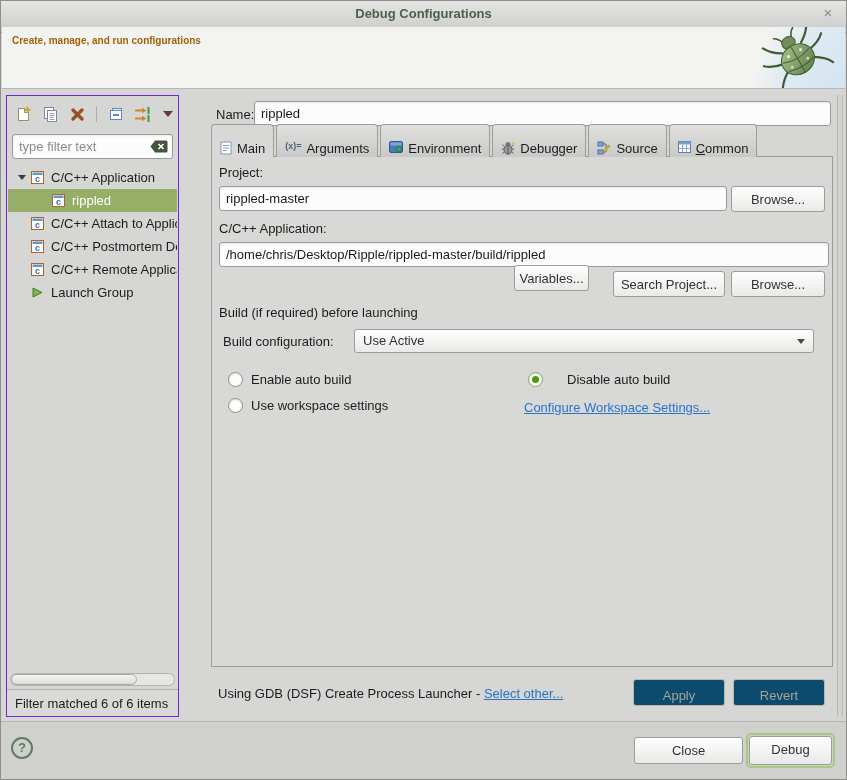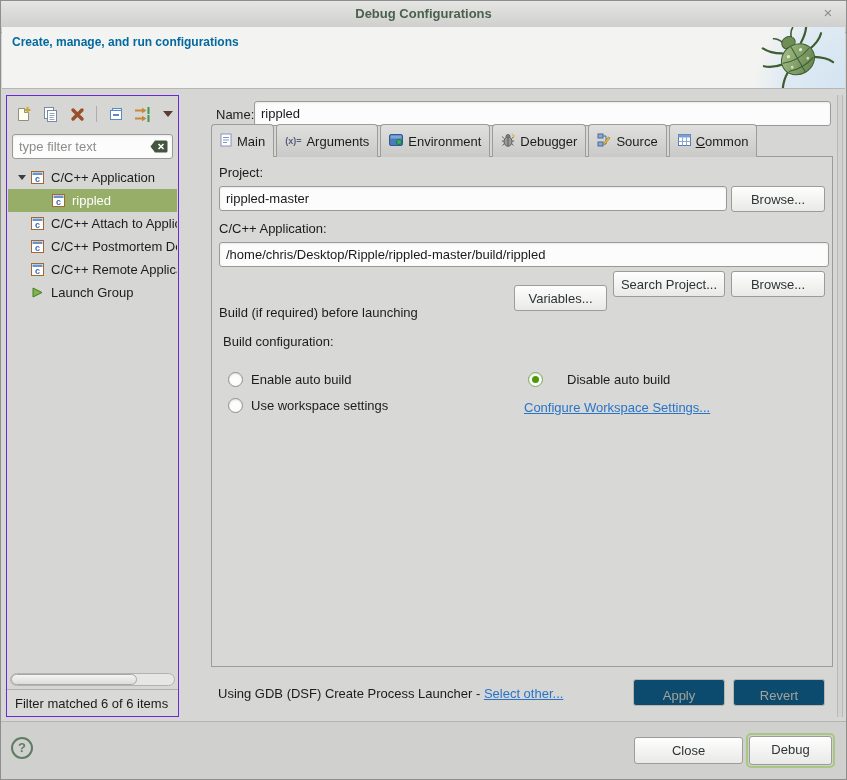--- a/index.html
+++ b/index.html
@@ -13,21 +13,21 @@
   #titlebar { position:absolute; left:0; top:0; right:0; height:32px;
               background:linear-gradient(#e5e5e3,#cbcbc9); border-bottom:1px solid #a9a9a7; }
   #titlebar .title { position:absolute; left:0; right:0; top:5px; text-align:center;
                      font-weight:bold; font-size:13px; color:#4a614c; }
   #titlebar .close { position:absolute; right:10px; top:4px; width:16px; height:16px;
                      color:#8b8b89; font-size:15px; line-height:16px; text-align:center; cursor:default; }
 
   
   #header { position:absolute; left:1px; right:1px; top:26px; height:62px;
             background:#f3f3f1; border-bottom:1px solid #b6b6b4; }
-  #header .htitle { position:absolute; left:10px; top:8px; font-weight:bold; font-size:12px; color:#0369a1; }
+  #header .htitle { position:absolute; left:10px; top:8px; font-weight:bold; font-size:10px; color:#a16207; }
   #header .corner { position:absolute; right:0; top:0; width:130px; height:61px;
             background:radial-gradient(circle 150px at 115% 115%, #cfe2f0 0%, #dfeaf3 55%, rgba(243,243,241,0) 75%); }
   #header .bug { position:absolute; right:8px; top:0px; }
 
   
   #left-panel { position:absolute; left:5px; top:94px; width:173px; height:622px;
                 border:1px solid #6d28d9; background:#d6d6d4; }
   .lp-toolbar { position:absolute; top:6px; left:8px; right:4px; height:24px;
                 display:flex; align-items:center; gap:10px; }
   .tb-btn { width:19px; height:19px; display:flex; align-items:center; justify-content:center; }
@@ -68,33 +68,33 @@
          background:linear-gradient(#fefefe,#e9e9e7); color:#2e3436;
          font:13px "Liberation Sans",sans-serif; text-align:center; }
   .btn.disabled { background:#0c4a6e; border-color:#b6b8ac; color:#a2a49a; }
 
   #name-label { left:215px; top:106px; }
   #name-input { left:253px; top:100px; width:577px; height:25px; }
 
   #tabstrip { position:absolute; left:210px; top:133px; height:23px; display:flex; align-items:flex-end; }
   .tab { position:relative; height:20px; top:0; border:1px solid #9c9c98; border-bottom:none;
          border-radius:4px 4px 0 0; background:linear-gradient(#e0e0de,#c9c9c7);
-         display:flex; align-items:center; gap:5px; padding:16px 8px; margin-right:2px; z-index:1; }
+         display:flex; gap:5px; padding:16px 8px; margin-right:2px; z-index:1; }
   .tab.active { height:23px; background:#d8d8d6; z-index:3; box-shadow:0 2px 0 -1px #d8d8d6; }
   .mnemonic-first::first-letter { text-decoration:underline; }
 
   #tabbox { position:absolute; left:210px; top:155px; width:622px; height:511px;
             border:1px solid #9c9c98; background:#d8d8d6; }
 
   #project-label { left:218px; top:164px; }
   #project-input { left:218px; top:185px; width:508px; height:25px; }
   #browse1 { left:730px; top:185px; width:94px; height:26px; }
   #app-label { left:218px; top:220px; }
   #app-input { left:218px; top:241px; width:610px; height:25px; }
-  #variables-btn { left:513px; top:284px; width:93px; height:26px; }
+  #variables-btn { left:513px; top:264px; width:75px; height:26px; }
   #searchproj-btn { left:612px; top:270px; width:112px; height:26px; }
   #browse2 { left:730px; top:270px; width:94px; height:26px; }
   #build-section-label { left:218px; top:304px; }
   #build-config-label { left:222px; top:333px; }
   #build-combo { left:353px; top:328px; width:460px; height:24px; text-align:left; padding:3px 24px 0 8px; }
   #build-combo .combo-arrow { position:absolute; right:8px; top:9px; width:0; height:0;
         border-left:4px solid transparent; border-right:4px solid transparent; border-top:5px solid #4a4a48; }
 
   .radio-row { position:absolute; display:flex; align-items:center; gap:8px; }
   .radio { width:15px; height:15px; border-radius:50%; border:1px solid #8e8e8c; background:#fdfdfb;
@@ -374,20 +374,24 @@
 
   <span class="flabel" id="app-label">C/C++ Application:</span>
   <input class="finput" id="app-input" value="/home/chris/Desktop/Ripple/rippled-master/build/rippled" style="">
 
   <button class="btn" id="variables-btn">Variables...</button>
   <button class="btn" id="searchproj-btn">Search Project...</button>
   <button class="btn" id="browse2">Browse...</button>
 
   <span class="flabel" id="build-section-label">Build (if required) before launching</span>
   <span class="flabel" id="build-config-label">Build configuration:</span>
+  <div class="btn" id="build-combo">
+    <span>Use Active</span>
+    <span class="combo-arrow"></span>
+  </div>
 
   <div class="radio-row" id="radio1">
     <span class="radio"></span>
     <span>Enable auto build</span>
   </div>
   <div class="radio-row" id="radio2">
     <span class="radio checked"></span>
     <span>Disable auto build</span>
   </div>
   <div class="radio-row" id="radio3">

